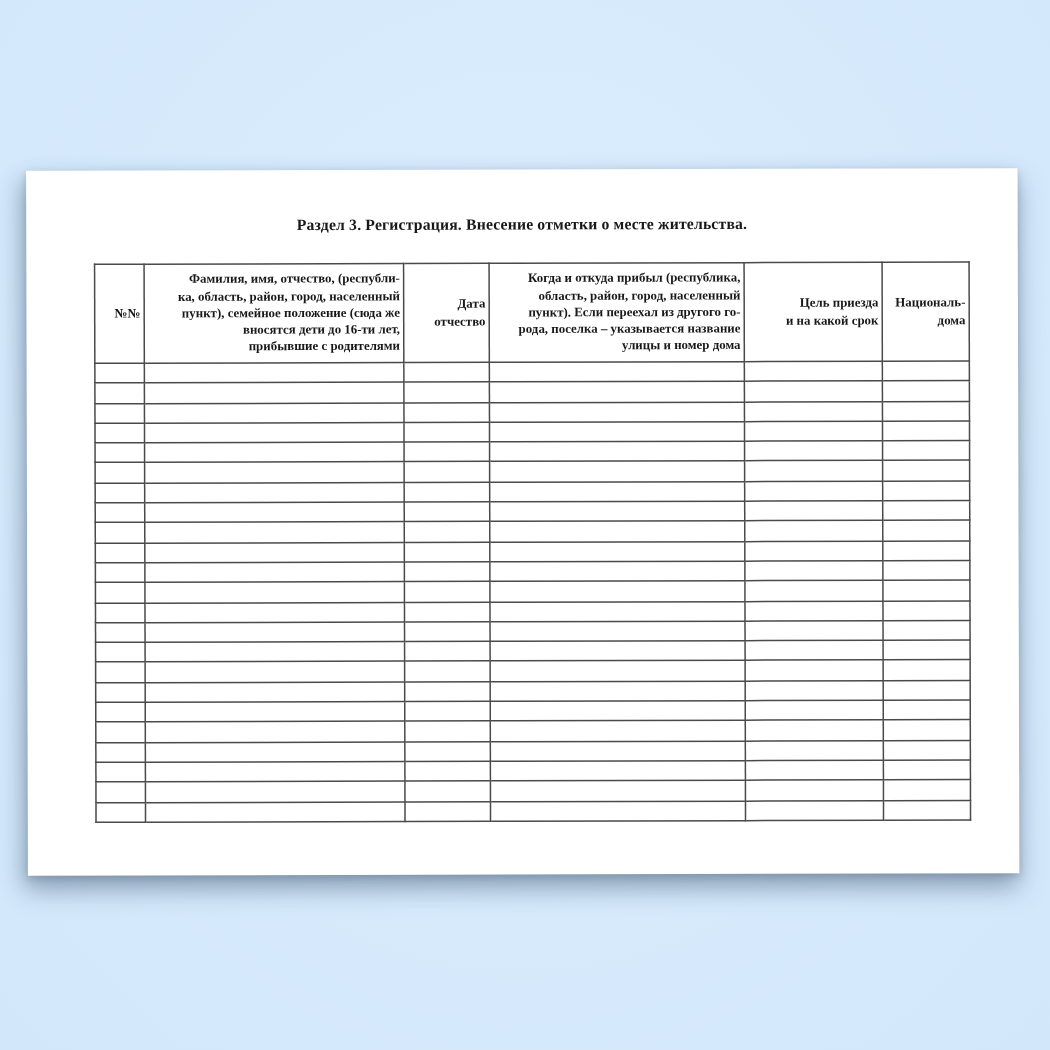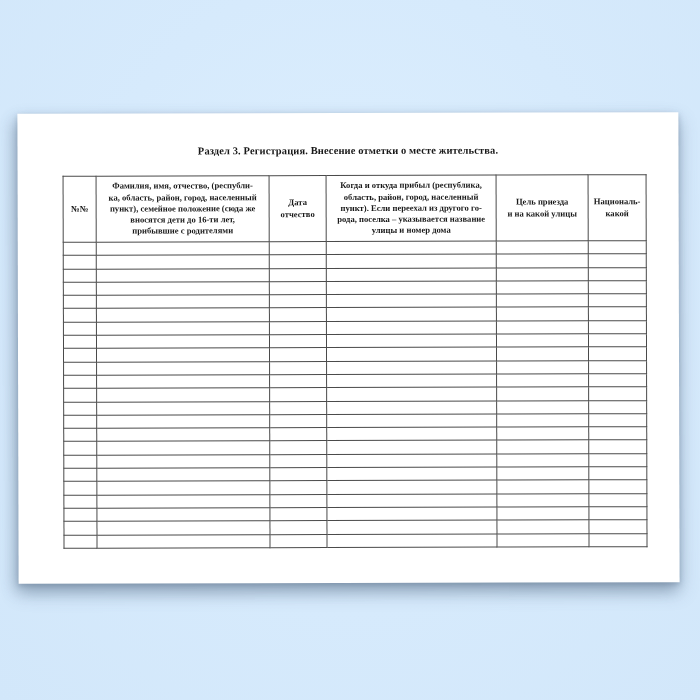--- a/index.html
+++ b/index.html
@@ -55,21 +55,21 @@
     border: 1px solid #4a4a4a;
     padding: 0;
     margin: 0;
   }
   table.reg-table th {
     height: 63px;
     font-size: 8.6px;
     line-height: 11.2px;
     font-weight: bold;
     color: #181818;
-    text-align: center;
+    text-align: right;
     vertical-align: middle;
     white-space: pre-line;
     padding: 1px 2px;
   }
   table.reg-table td {
     height: 12.3px;
     background: #ffffff;
   }
   .col-num   { width: 33px;  }
   .col-name  { width: 173px; }
@@ -104,23 +104,23 @@
 вносятся дети до 16-ти лет,
 прибывшие с родителями</th>
           <th>Дата
 отчество</th>
           <th>Когда и откуда прибыл (республика,
 область, район, город, населенный
 пункт). Если переехал из другого го-
 рода, поселка – указывается название
 улицы и номер дома</th>
           <th>Цель приезда
-и на какой улицы</th>
+и на какой срок</th>
           <th>Националь-
-какой</th>
+дома</th>
         </tr>
       </thead>
       <tbody>
           <tr>
             <td></td>
             <td></td>
             <td></td>
             <td></td>
             <td></td>
             <td></td>

